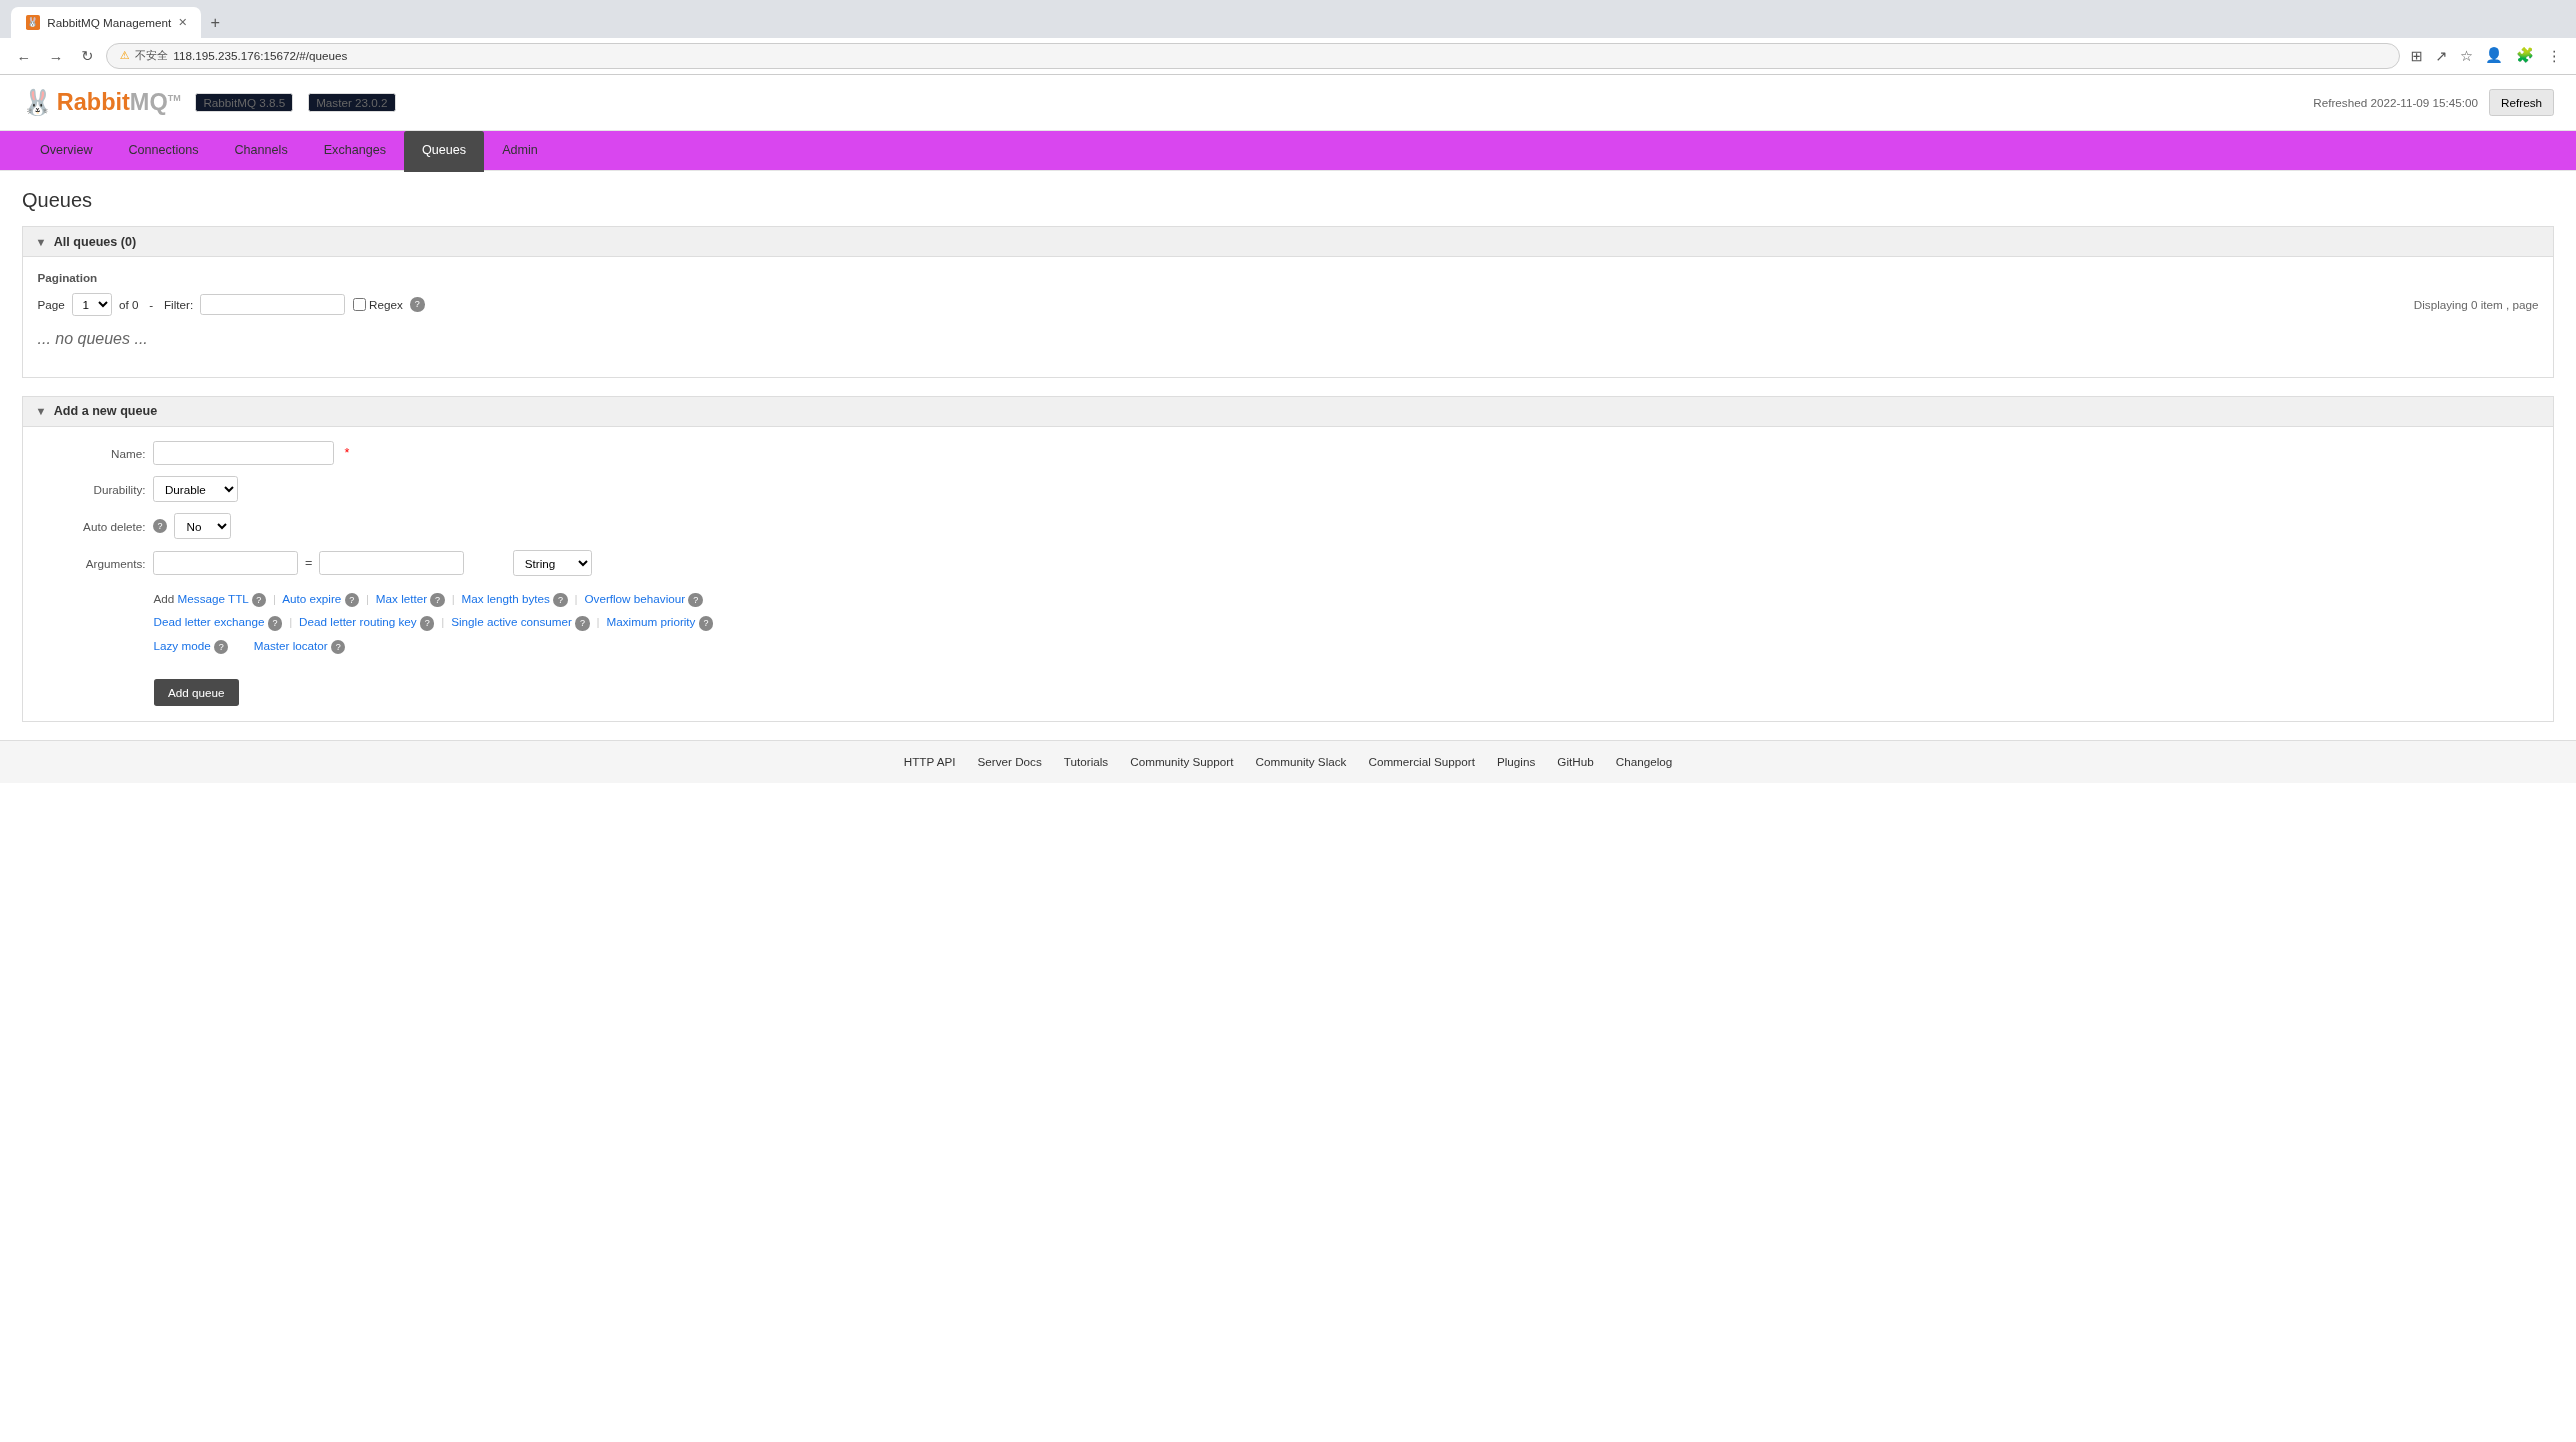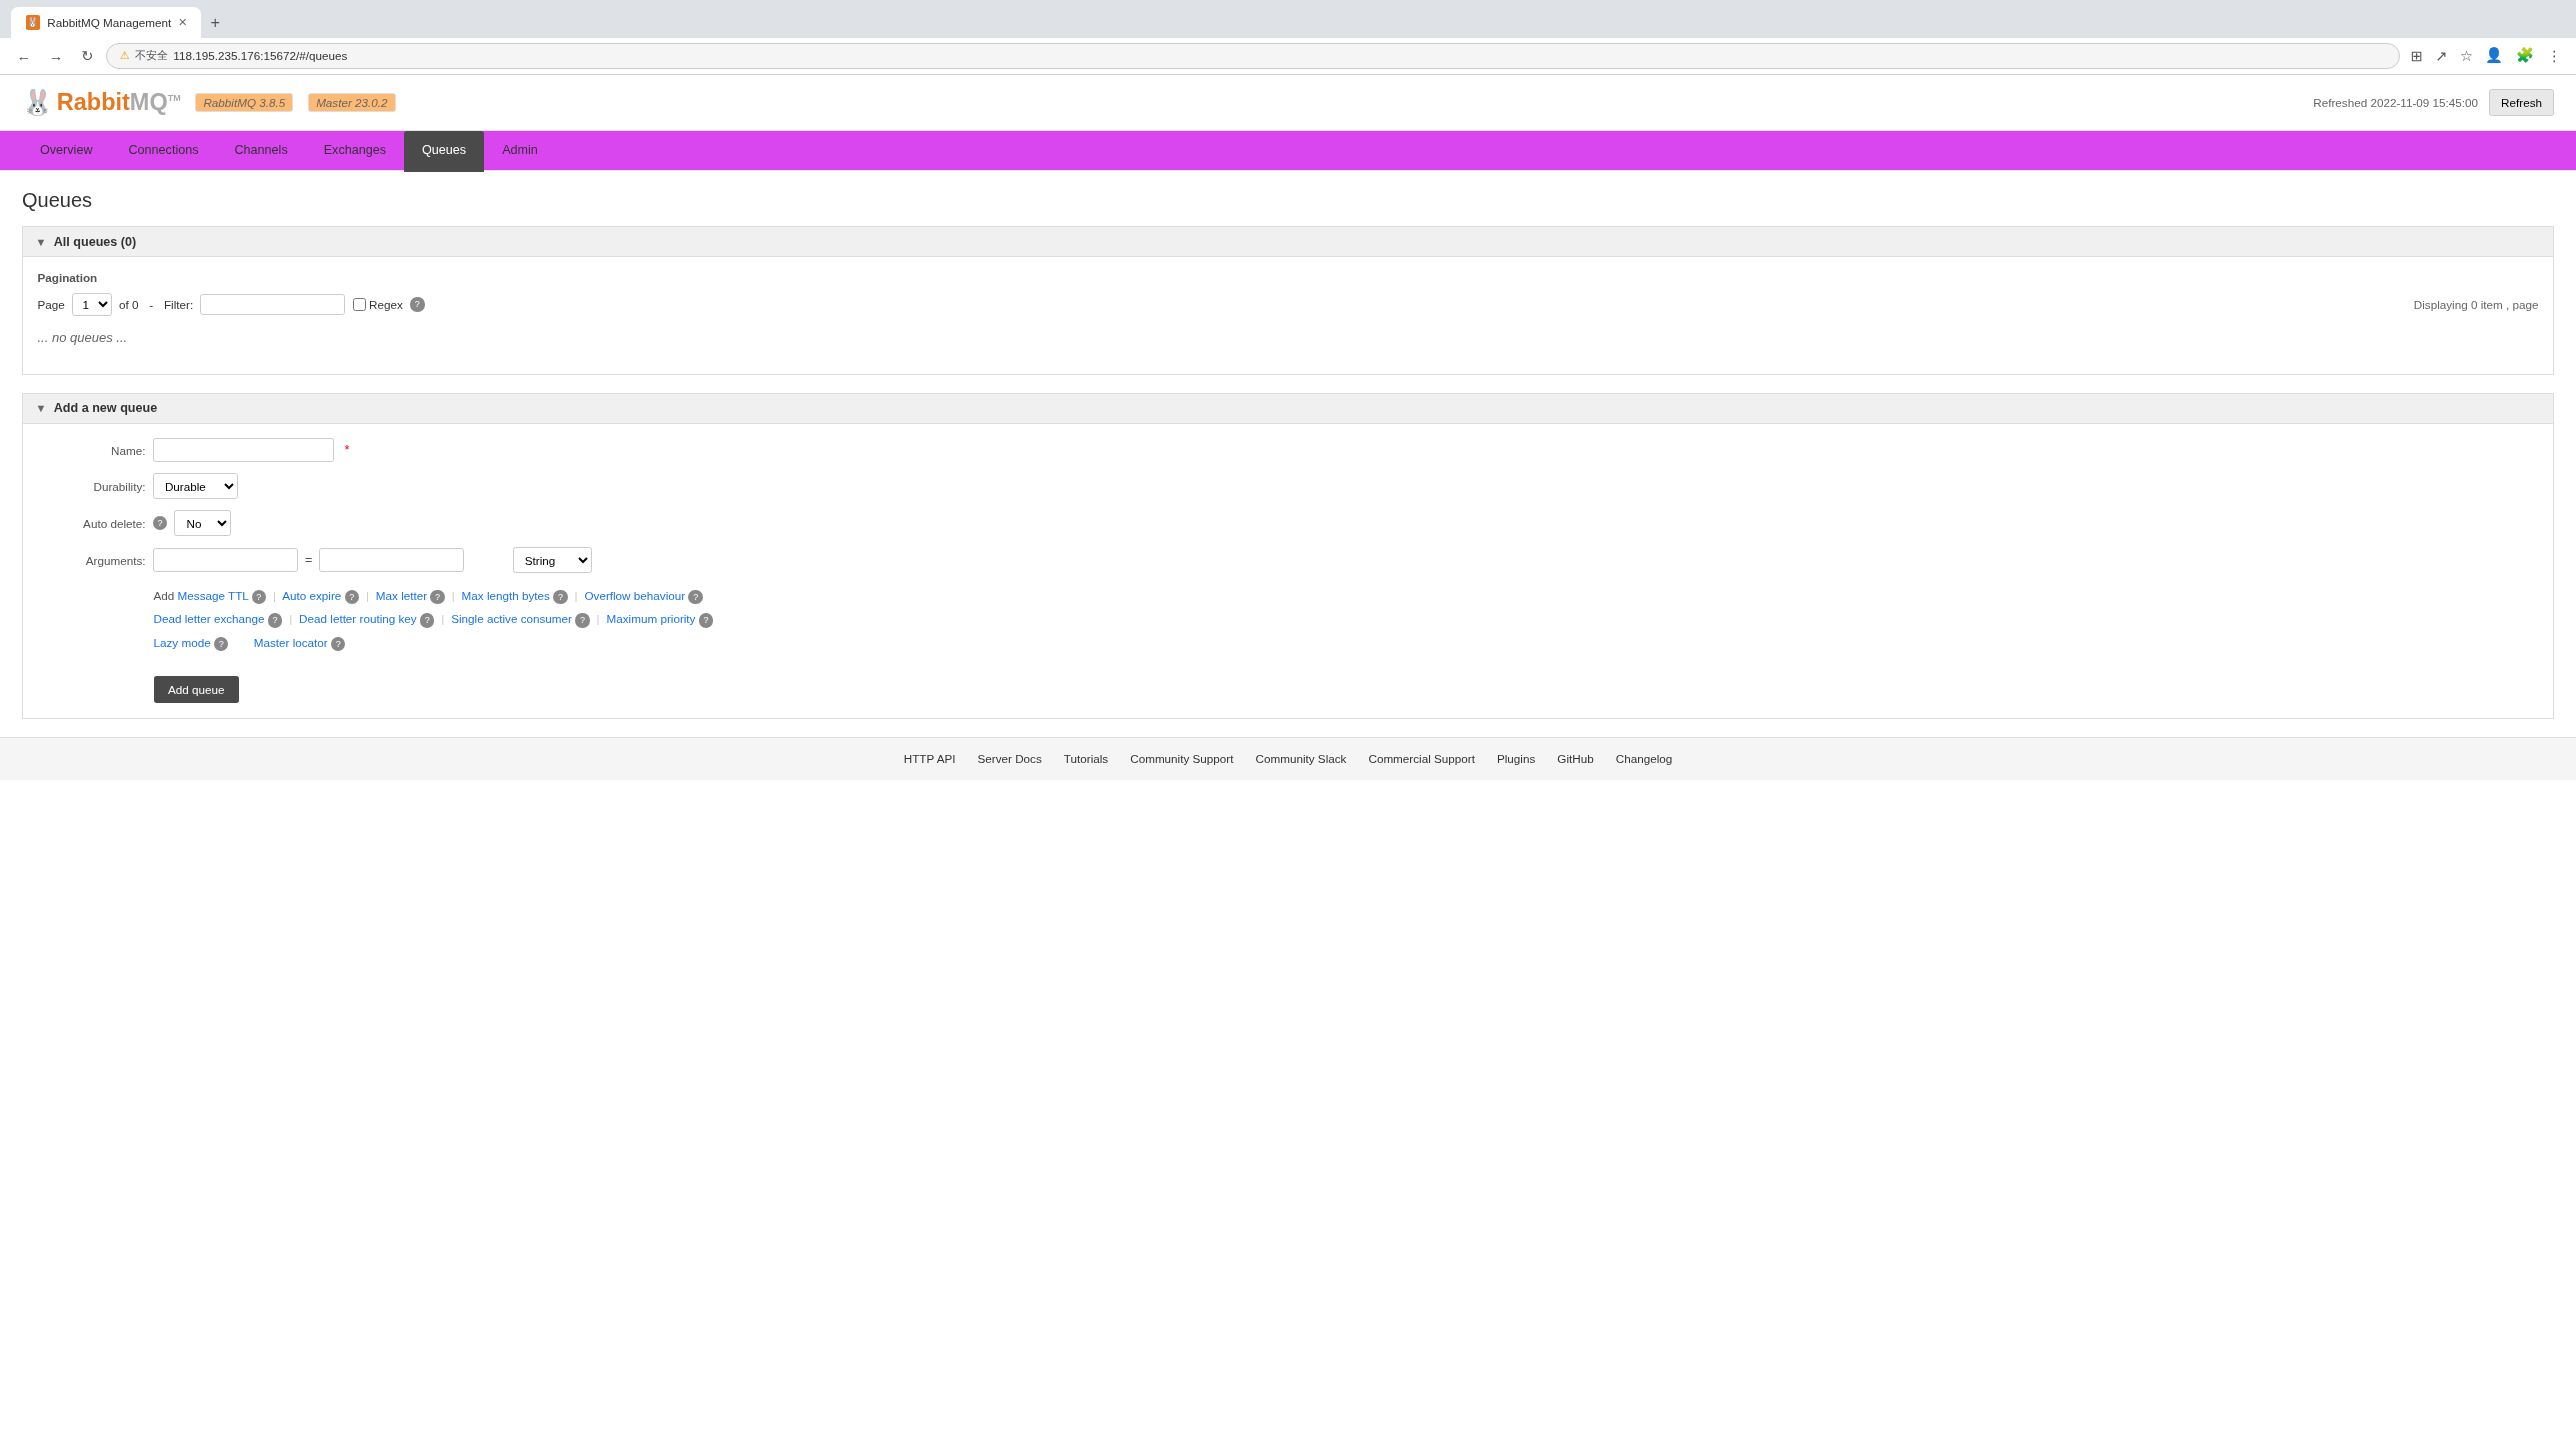--- a/index.html
+++ b/index.html
@@ -19,21 +19,21 @@
     .address-text { color: #333; }
     .browser-actions { display: flex; gap: 5.4px; }
     .browser-action-btn { background: none; border: none; cursor: pointer; font-size: 14.5px; color: #555; padding: 3.6px; }
 
     
     .app-container { background: #fff; min-height: calc(100vh - 72px); }
     .app-header { background: #fff; padding: 12.6px 22px; display: flex; align-items: center; justify-content: space-between; border-bottom: 0.9px solid #e5e5e5; }
     .logo-area { display: flex; align-items: center; gap: 14.5px; }
     .logo { display: flex; align-items: center; }
     .version-info { display: flex; gap: 14.5px; font-size: 11.7px; color: #666; }
-    .version-badge { background: #fdba74; border: 0.9px solid #ddd; border-radius: 2.7px; padding: 1.8px 7.2px; font-style: italic; }
+    .version-badge { background: #0f172a; border: 0.9px solid #ddd; border-radius: 2.7px; padding: 1.8px 7.2px; }
     .refresh-area { display: flex; align-items: center; gap: 11px; font-size: 11.7px; color: #666; }
     .refresh-btn { background: #e8e8e8; border: 0.9px solid #ccc; border-radius: 2.7px; padding: 6px 11px; cursor: pointer; font-size: 11.7px; }
 
     
     .main-nav { background: #d946ef; border-bottom: 1.8px solid #e5e5e5; padding: 0 22px; display: flex; }
     .nav-item { padding: 12.6px 18px; font-size: 12.6px; cursor: pointer; color: #333; text-decoration: none; border-bottom: 2.7px solid transparent; margin-bottom: -1.8px; }
     .nav-item.active { background: #4a4a4a; color: #fff; border-radius: 2.7px 2.7px 0 0; }
 
     
     .content { padding: 18px 22px; }
@@ -47,21 +47,21 @@
     
     .pagination-section { margin-bottom: 18px; }
     .pagination-label { font-size: 11.7px; color: #555; font-weight: bold; margin-bottom: 9px; }
     .pagination-controls { display: flex; align-items: center; gap: 7.2px; font-size: 11.7px; }
     .page-select { border: 0.9px solid #ccc; border-radius: 2.7px; padding: 2.7px 5.4px; font-size: 11.7px; background: #fff; }
     .filter-input { border: 0.9px solid #ccc; border-radius: 2.7px; padding: 2.7px 7.2px; font-size: 11.7px; width: 145px; }
     .regex-check { display: flex; align-items: center; gap: 3.6px; font-size: 11.7px; }
     .help-btn { display: inline-flex; align-items: center; justify-content: center; width: 14.5px; height: 14.5px; background: #888; color: #fff; border-radius: 50%; font-size: 9px; cursor: pointer; }
     .display-info { margin-left: auto; font-size: 11.7px; color: #666; }
 
-    .no-queues { padding: 14.5px 0; font-size: 13px; color: #666; font-style: italic; }
+    .no-queues { padding: 14.5px 0; font-size: 16px; color: #666; font-style: italic; }
 
     
     .add-queue-section { margin-top: 14.5px; }
     .form-row { display: flex; align-items: center; margin-bottom: 11px; gap: 7.2px; }
     .form-label { width: 108px; text-align: right; font-size: 11.7px; color: #555; flex-shrink: 0; }
     .form-select { border: 0.9px solid #ccc; border-radius: 2.7px; padding: 4.5px 7.2px; font-size: 11.7px; background: #fff; cursor: pointer; }
     .form-text { border: 0.9px solid #ccc; border-radius: 2.7px; padding: 4.5px 7.2px; font-size: 11.7px; width: 181px; }
     .required-star { color: red; margin-left: 3.6px; }
     .arg-key-input { border: 0.9px solid #ccc; border-radius: 2.7px; padding: 4.5px 7.2px; font-size: 11.7px; width: 145px; }
     .arg-equals { font-size: 12.6px; color: #555; }

